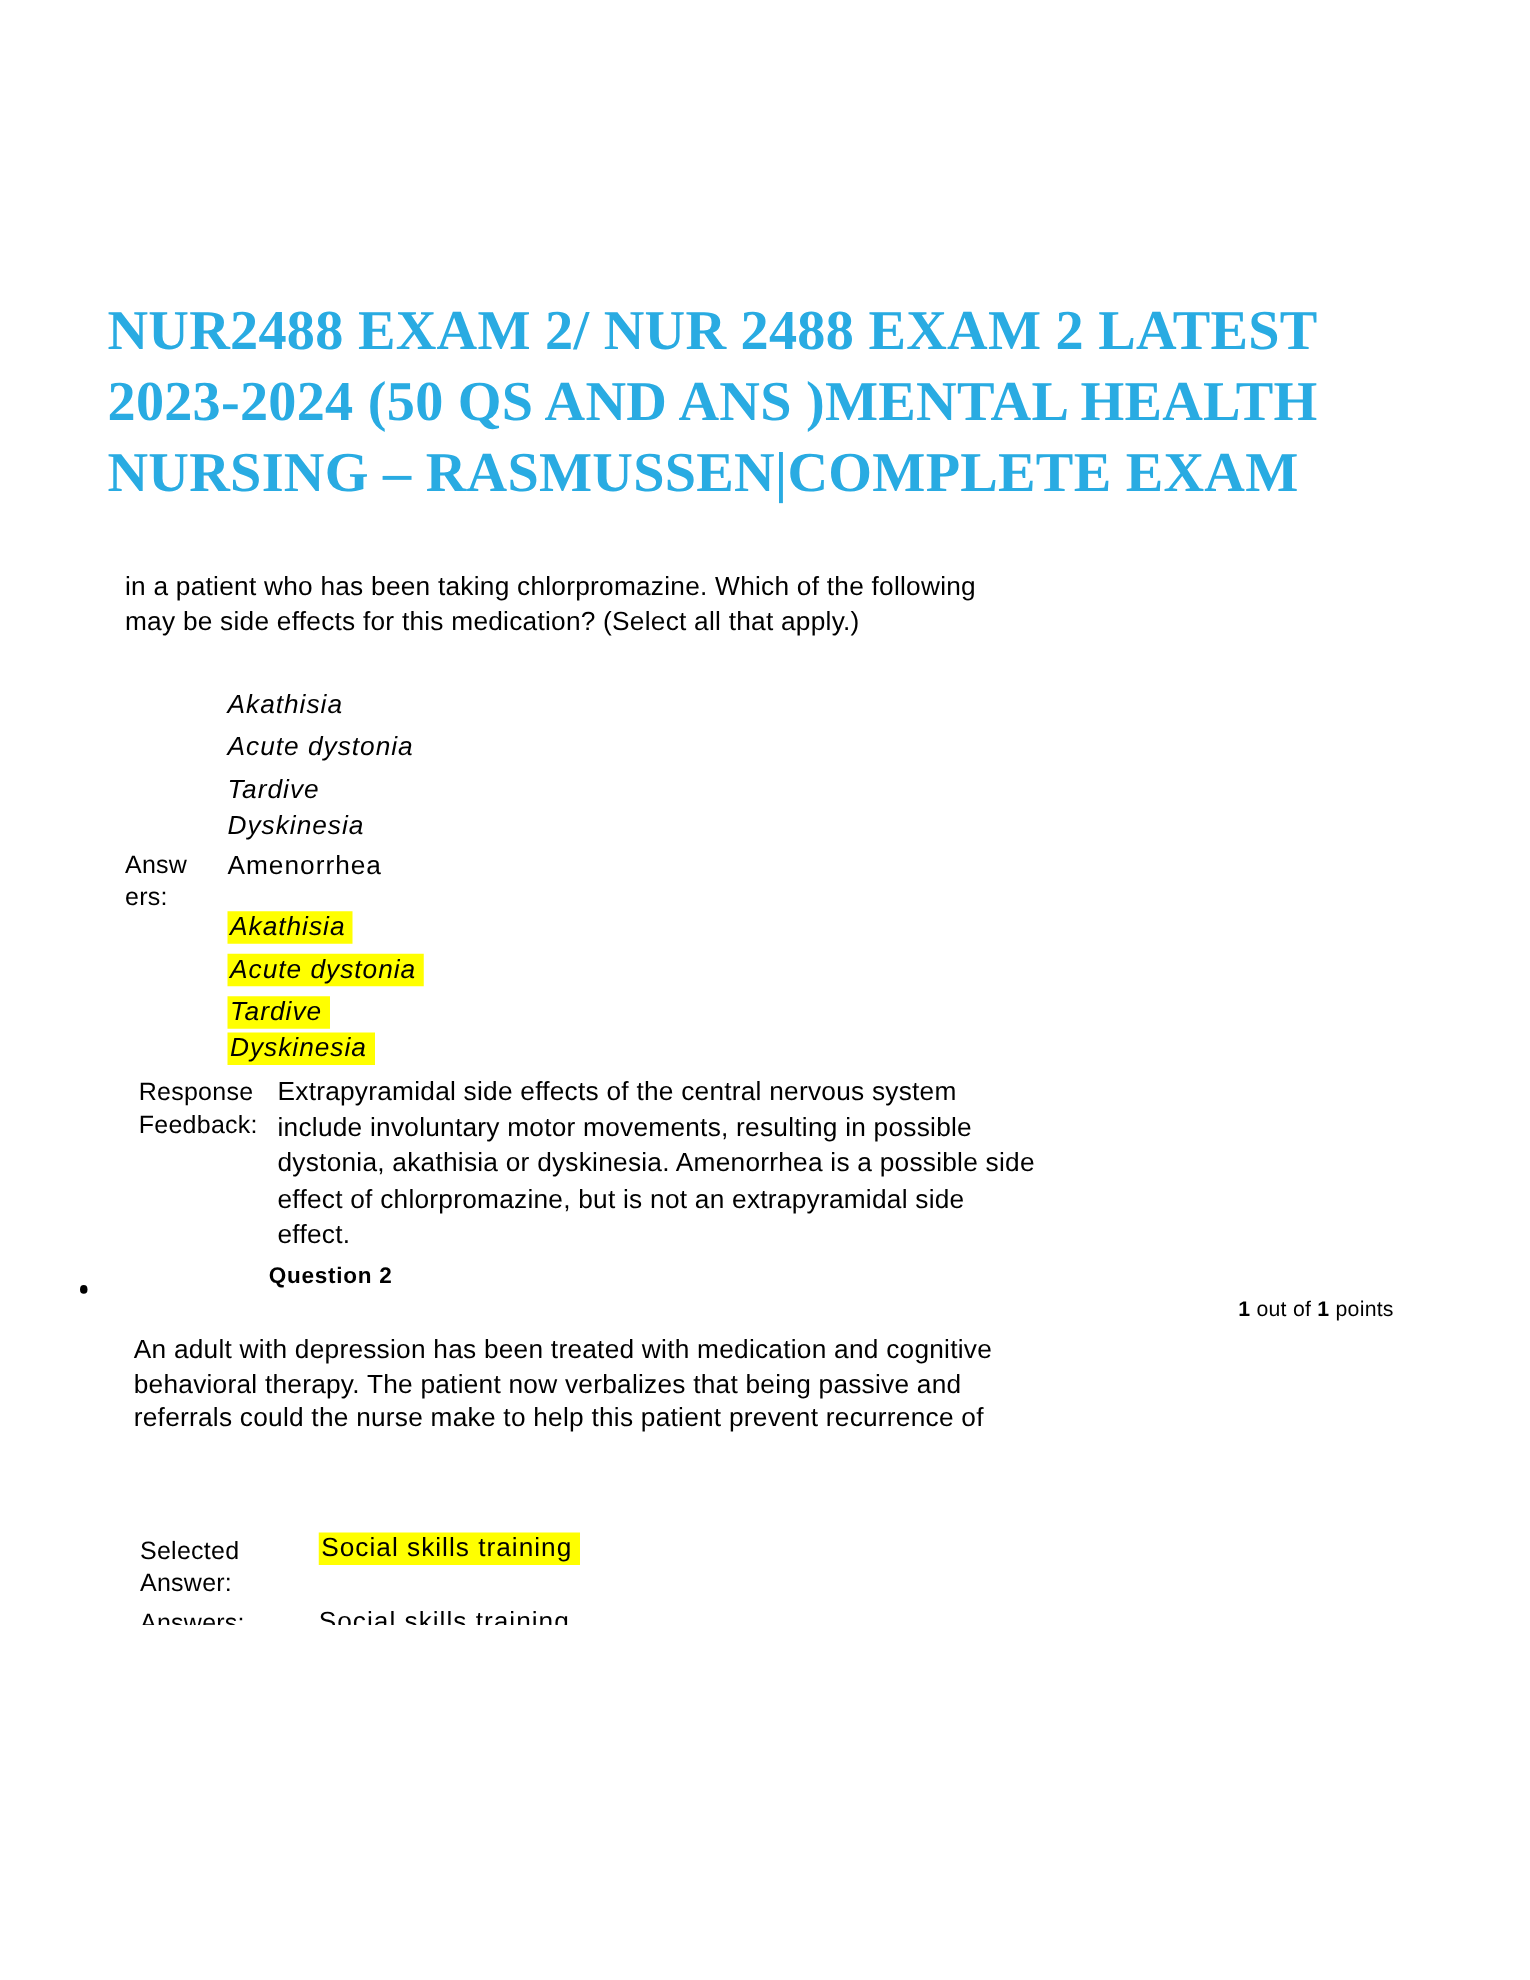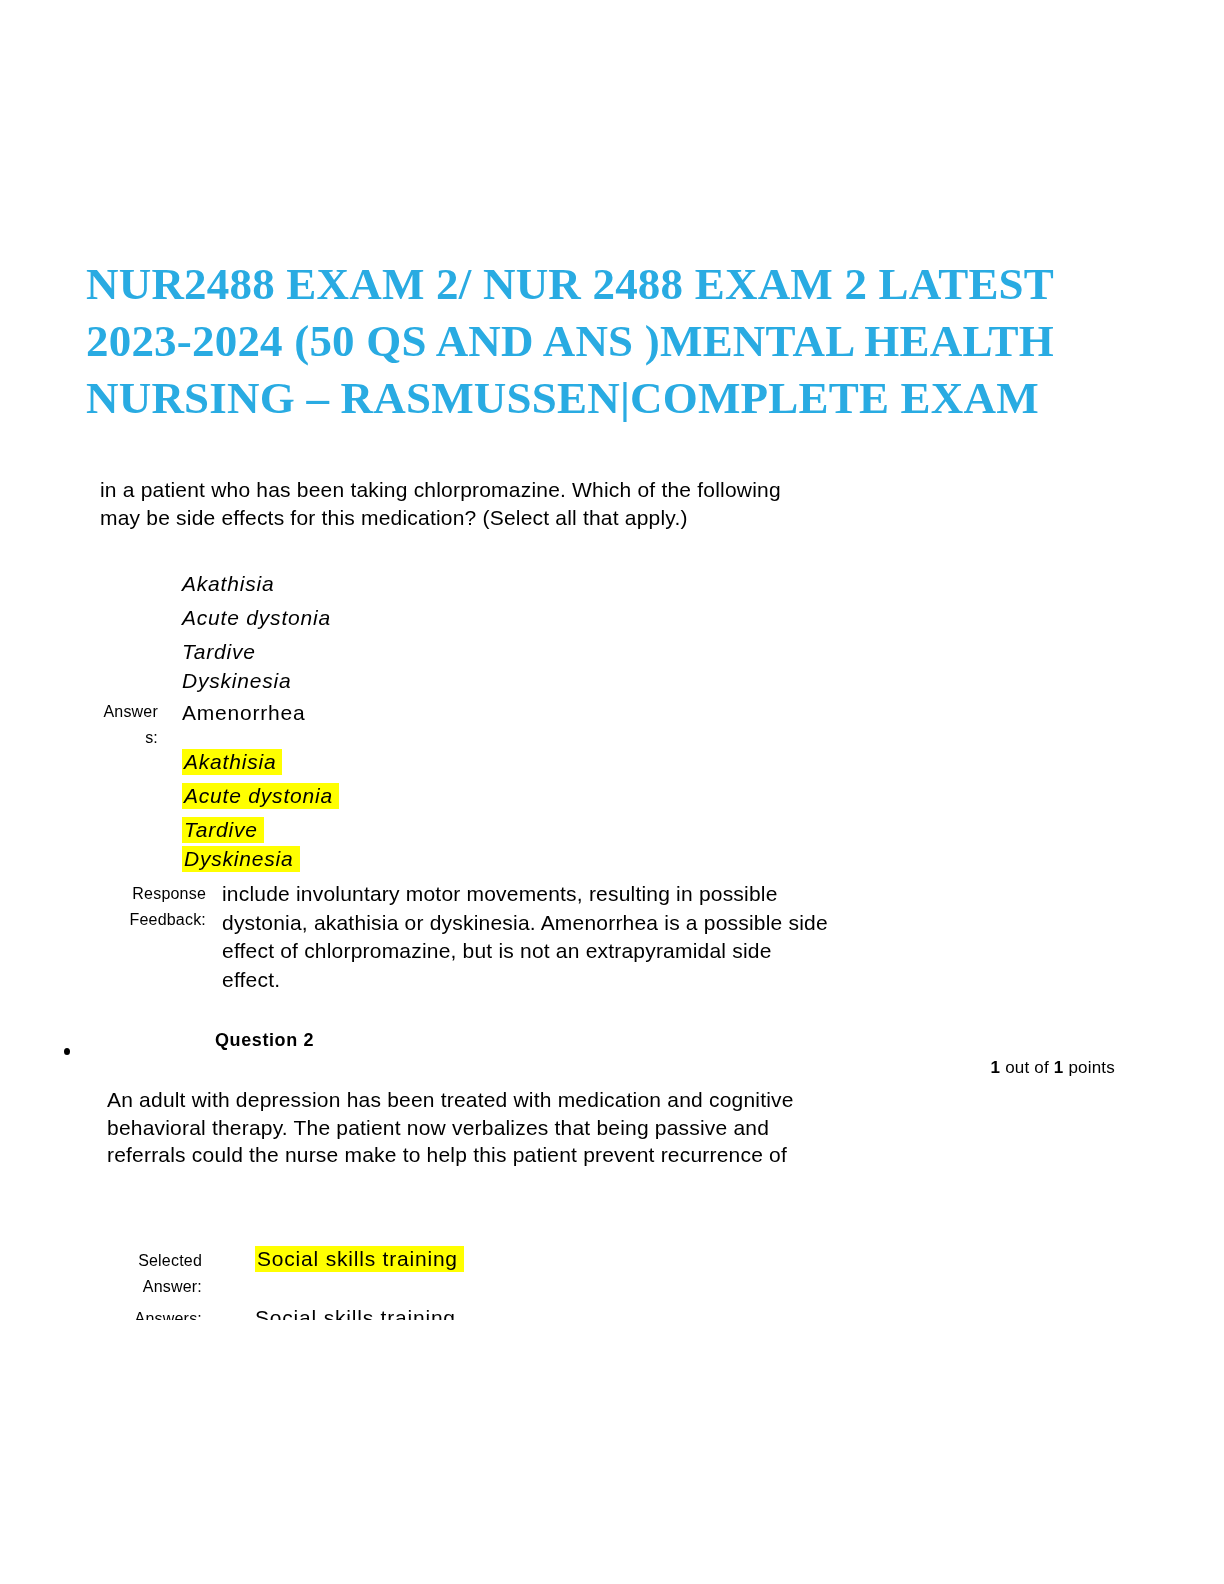--- a/index.html
+++ b/index.html
@@ -4,21 +4,20 @@
 <style>
   html,body{margin:0;padding:0;background:#ffffff;}
   .page{
     position:relative;
     width:1224px;
     height:1300px;
     background:#ffffff;
     overflow:hidden;
     font-family:"Liberation Sans",sans-serif;
     color:#000000;
-    margin-top:20px;
   }
   .title{
     position:absolute;
     left:86px;
     top:236px;
     width:1060px;
     font-family:"Liberation Serif",serif;
     font-weight:bold;
     font-size:45px;
     line-height:57px;
@@ -36,24 +35,23 @@
   .opt-group{position:absolute;font-style:italic;}
   .opt{
     width:170px;
     margin-bottom:5px;
     font-size:21px;
     line-height:29px;
     letter-spacing:0.8px;
   }
   .label{
     position:absolute;
-    font-size:16px;
+    font-size:20px;
     line-height:26px;
     letter-spacing:0.2px;
-    text-align:right;
   }
   .label-break{word-break:break-all;}
   .hl{
     background:#FFFF00;
     padding:1px 6px 2px 2px;
     -webkit-box-decoration-break:clone;
     box-decoration-break:clone;
   }
   .q2-heading{
     position:absolute;
@@ -116,20 +114,21 @@
   <div class="opt" style="position:absolute;left:182px;top:678px;">Amenorrhea</div>
 
   <div class="opt-group" style="left:182px;top:727px;">
     <div class="opt"><span class="hl">Akathisia</span></div>
     <div class="opt"><span class="hl">Acute dystonia</span></div>
     <div class="opt"><span class="hl">Tardive Dyskinesia</span></div>
   </div>
 
   <div class="label" style="left:111px;top:861px;width:95px;">Response Feedback:</div>
   <div class="par fb-text" style="left:222px;top:860px;">
+    <div>Extrapyramidal side effects of the central nervous system</div>
     <div>include involuntary motor movements, resulting in possible</div>
     <div>dystonia, akathisia or dyskinesia. Amenorrhea is a possible side</div>
     <div>effect of chlorpromazine, but is not an extrapyramidal side</div>
     <div>effect.</div>
   </div>
 
   <div class="bullet"></div>
   <div class="q2-heading">Question 2</div>
   <div class="points"><b>1</b><span> out of </span><b>1</b><span> points</span></div>
 

